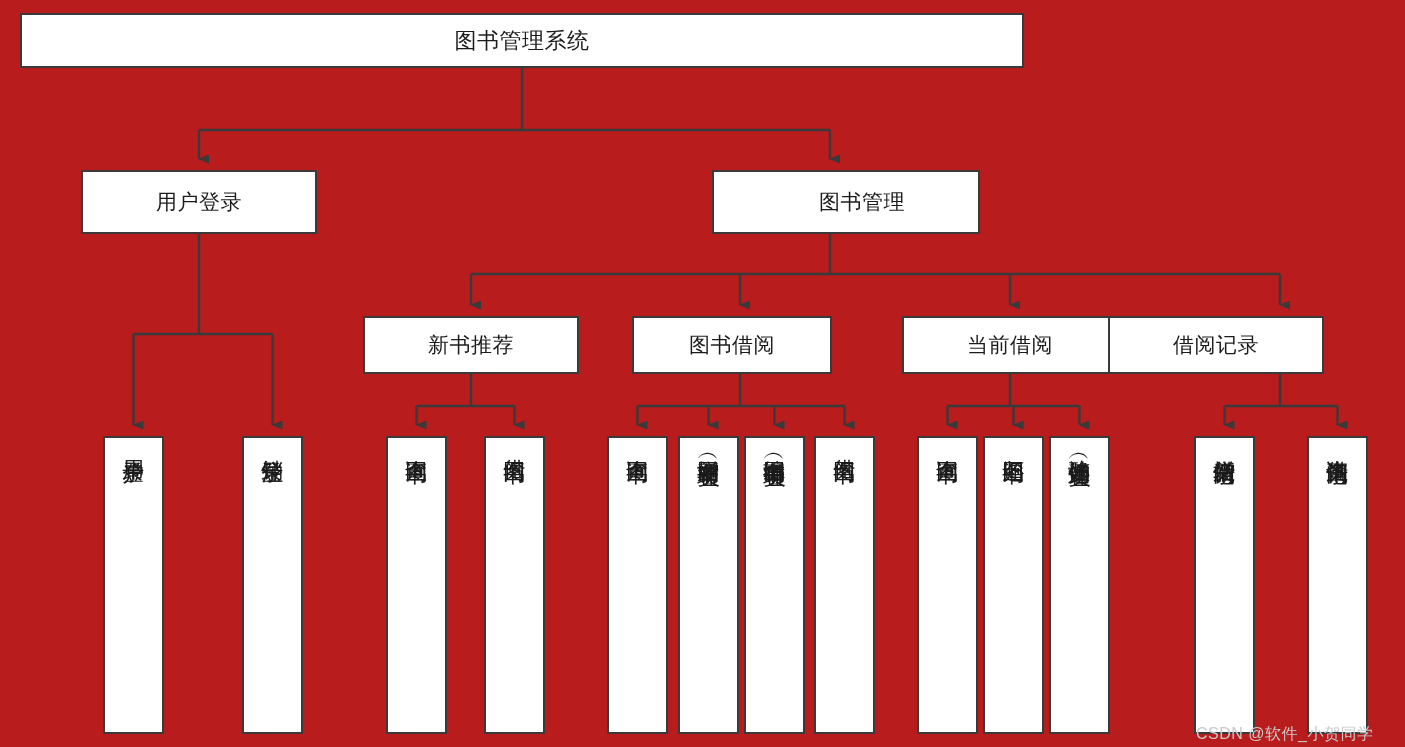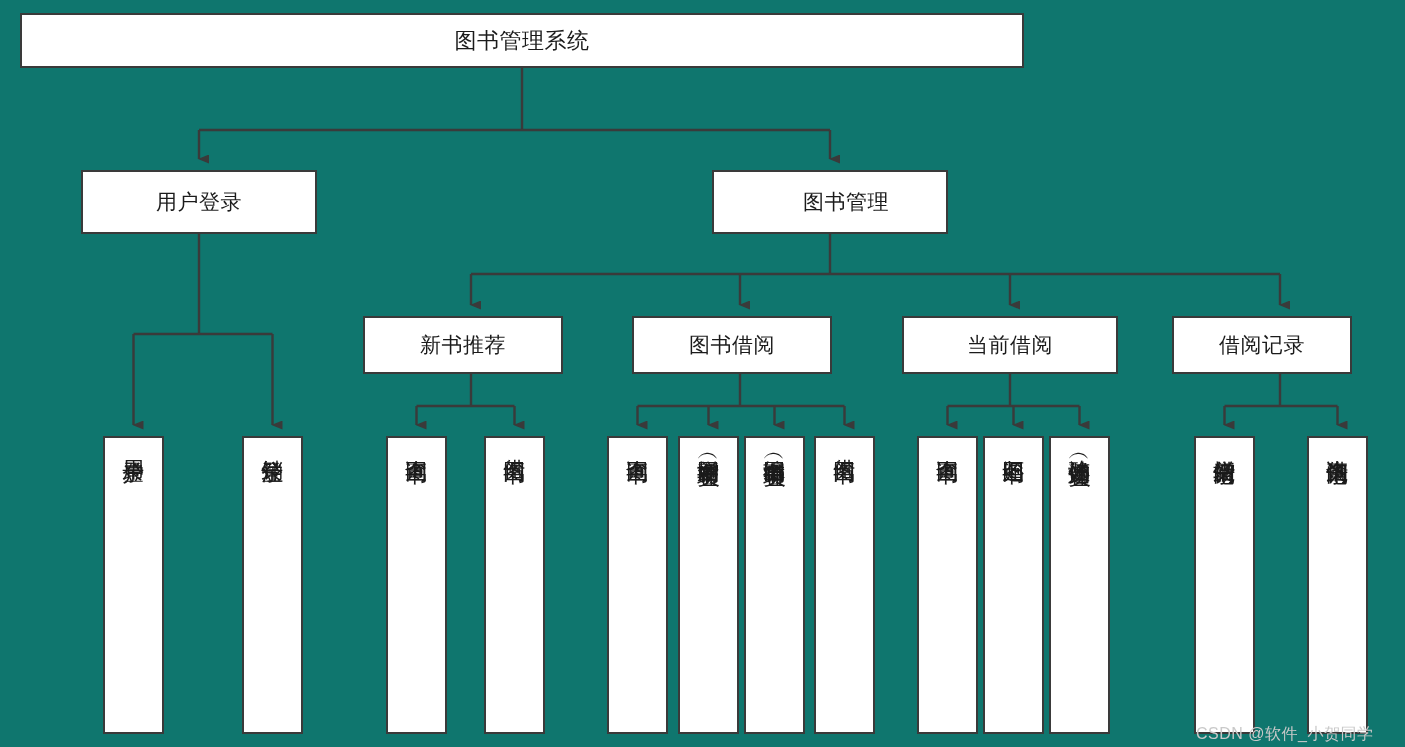--- a/index.html
+++ b/index.html
@@ -7,21 +7,21 @@
     padding: 0;
     background: #ffffff;
   }
   body {
     font-family: "Liberation Sans", "DejaVu Sans", sans-serif;
   }
   #canvas {
     position: relative;
     width: 1405px;
     height: 747px;
-    background: #0f766e;
+    background: #b91c1c;
     overflow: hidden;
   }
   svg#edges {
     position: absolute;
     left: 0;
     top: 0;
     width: 1405px;
     height: 747px;
     pointer-events: none;
   }
@@ -116,33 +116,33 @@
       </g>
   </svg>
 
   <div id="node-layer">
       <div class="node horiz root" style="left: 20px; top: 13px; width: 1004px; height: 55px;">
         <span class="label">图书管理系统</span>
       </div>
       <div class="node horiz" style="left: 81px; top: 170px; width: 236px; height: 64px;">
         <span class="label">用户登录</span>
       </div>
-      <div class="node horiz" style="left: 712px; top: 170px; width: 236px; height: 64px; padding-left: 32px;">
+      <div class="node horiz" style="left: 712px; top: 170px; width: 268px; height: 64px; padding-left: 32px;">
         <span class="label">图书管理</span>
       </div>
-      <div class="node horiz" style="left: 363px; top: 316px; width: 200px; height: 58px;">
+      <div class="node horiz" style="left: 363px; top: 316px; width: 216px; height: 58px;">
         <span class="label">新书推荐</span>
       </div>
       <div class="node horiz" style="left: 632px; top: 316px; width: 200px; height: 58px;">
         <span class="label">图书借阅</span>
       </div>
       <div class="node horiz" style="left: 902px; top: 316px; width: 216px; height: 58px;">
         <span class="label">当前借阅</span>
       </div>
-      <div class="node horiz" style="left: 1172px; top: 316px; width: 180px; height: 58px;">
+      <div class="node horiz" style="left: 1108px; top: 316px; width: 216px; height: 58px;">
         <span class="label">借阅记录</span>
       </div>
       <div class="node vert" style="left: 103px; top: 436px; width: 61px; height: 298px;">
         <span class="label">用户登录</span>
       </div>
       <div class="node vert" style="left: 242px; top: 436px; width: 61px; height: 298px;">
         <span class="label">注销登录</span>
       </div>
       <div class="node vert" style="left: 386px; top: 436px; width: 61px; height: 298px;">
         <span class="label">查询图书</span>

